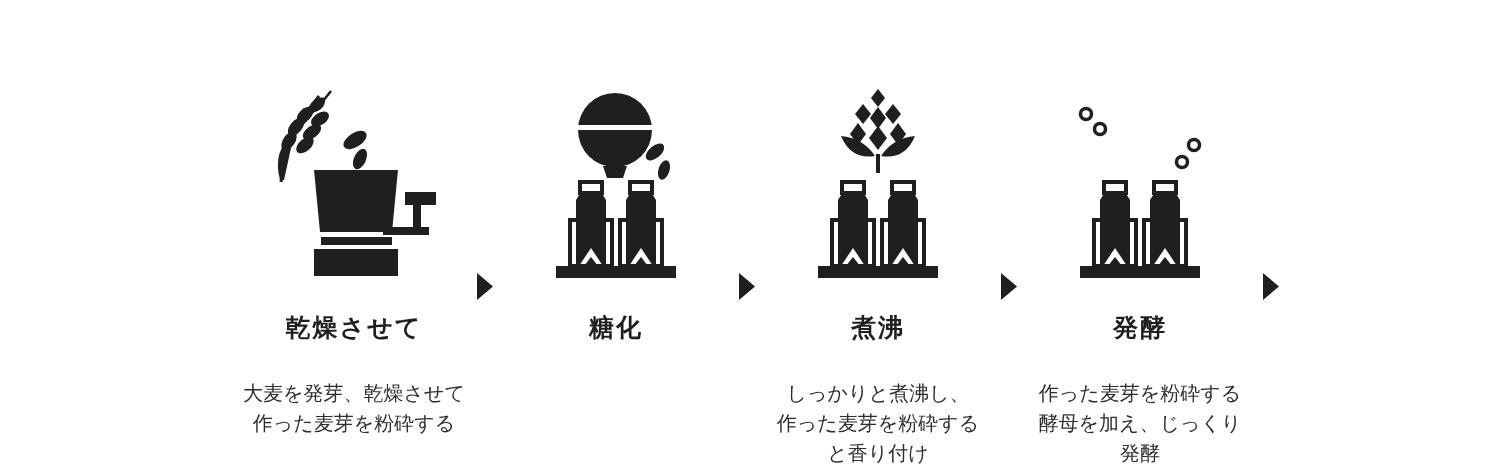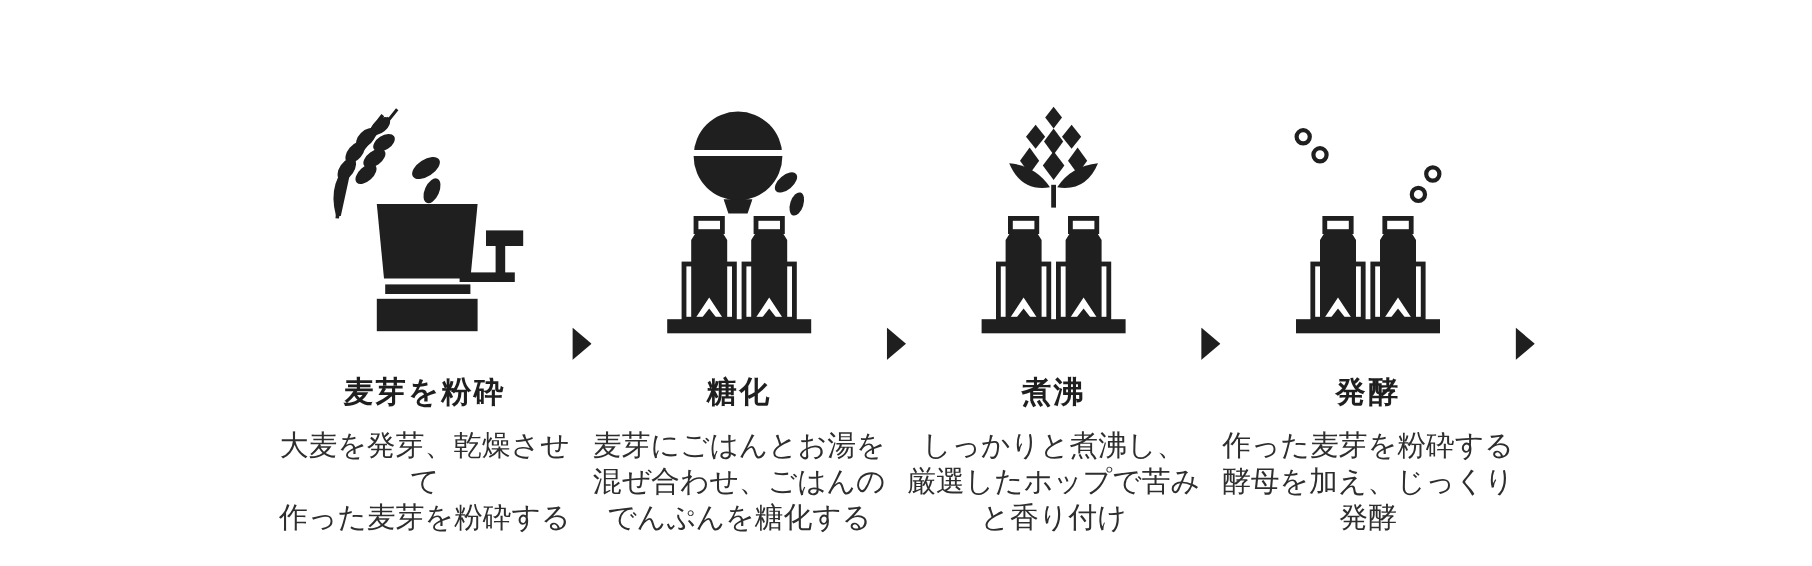--- a/index.html
+++ b/index.html
@@ -39,22 +39,22 @@
   .step-title {
     margin: 37px 0 0 0;
     font-size: 25px;
     line-height: 1;
     font-weight: bold;
     letter-spacing: 2px;
     color: var(--ink);
     text-align: center;
   }
   .step-desc {
-    margin: 17px 0 0 0;
-    font-size: 24px;
+    margin: 38px 0 0 0;
+    font-size: 20px;
     line-height: 30px;
     color: var(--text);
     text-align: center;
     white-space: pre-line;
   }
   .arrow {
     flex: 0 0 auto;
     width: 16px;
     margin-top: 273px;
   }
@@ -84,21 +84,21 @@
 
         <rect x="116" y="139" width="46" height="8"></rect>
         <rect x="146" y="116" width="8" height="30"></rect>
         <rect x="138" y="104" width="31" height="13"></rect>
 
         <polygon points="47,82 131,82 125,144 53,144"></polygon>
         <rect x="54" y="149" width="71" height="8"></rect>
         <rect x="47" y="161" width="84" height="27"></rect>
       </svg>
     </div>
-    <h3 class="step-title">麦芽を粉砕</h3>
+    <h3 class="step-title">乾燥させて</h3>
     <p class="step-desc">大麦を発芽、乾燥させて
 作った麦芽を粉砕する</p>
   </section>
 
   <div class="arrow">
     <svg width="16" height="27" viewBox="0 0 16 27">
         <polygon points="0,0 16,13.5 0,27"></polygon>
       </svg>
   </div>
 
@@ -118,23 +118,20 @@
         <polygon points="25,112 30,104 50,104 55,112 55,178 52,178 40,160 28,178 25,178"></polygon>
         <polygon points="33,178 40,169 47,178"></polygon>
         <rect x="29" y="94" width="22" height="11" fill="#fff" stroke="currentColor" stroke-width="4"></rect>
         <rect x="69" y="132" width="42" height="46" fill="none" stroke="currentColor" stroke-width="4"></rect>
         <polygon points="75,112 80,104 100,104 105,112 105,178 102,178 90,160 78,178 75,178"></polygon>
         <polygon points="83,178 90,169 97,178"></polygon>
         <rect x="79" y="94" width="22" height="11" fill="#fff" stroke="currentColor" stroke-width="4"></rect>
       </svg>
     </div>
     <h3 class="step-title">糖化</h3>
-    <p class="step-desc">麦芽にごはんとお湯を
-混ぜ合わせ、ごはんの
-でんぷんを糖化する</p>
   </section>
 
   <div class="arrow">
     <svg width="16" height="27" viewBox="0 0 16 27">
         <polygon points="0,0 16,13.5 0,27"></polygon>
       </svg>
   </div>
 
   <section class="step">
     <div class="icon-box">
@@ -157,21 +154,21 @@
         <polygon points="33,178 40,169 47,178"></polygon>
         <rect x="29" y="94" width="22" height="11" fill="#fff" stroke="currentColor" stroke-width="4"></rect>
         <rect x="69" y="132" width="42" height="46" fill="none" stroke="currentColor" stroke-width="4"></rect>
         <polygon points="75,112 80,104 100,104 105,112 105,178 102,178 90,160 78,178 75,178"></polygon>
         <polygon points="83,178 90,169 97,178"></polygon>
         <rect x="79" y="94" width="22" height="11" fill="#fff" stroke="currentColor" stroke-width="4"></rect>
       </svg>
     </div>
     <h3 class="step-title">煮沸</h3>
     <p class="step-desc">しっかりと煮沸し、
-厳選したホップで苦み
+作った麦芽を粉砕する
 と香り付け</p>
   </section>
 
   <div class="arrow">
     <svg width="16" height="27" viewBox="0 0 16 27">
         <polygon points="0,0 16,13.5 0,27"></polygon>
       </svg>
   </div>
 
   <section class="step">

